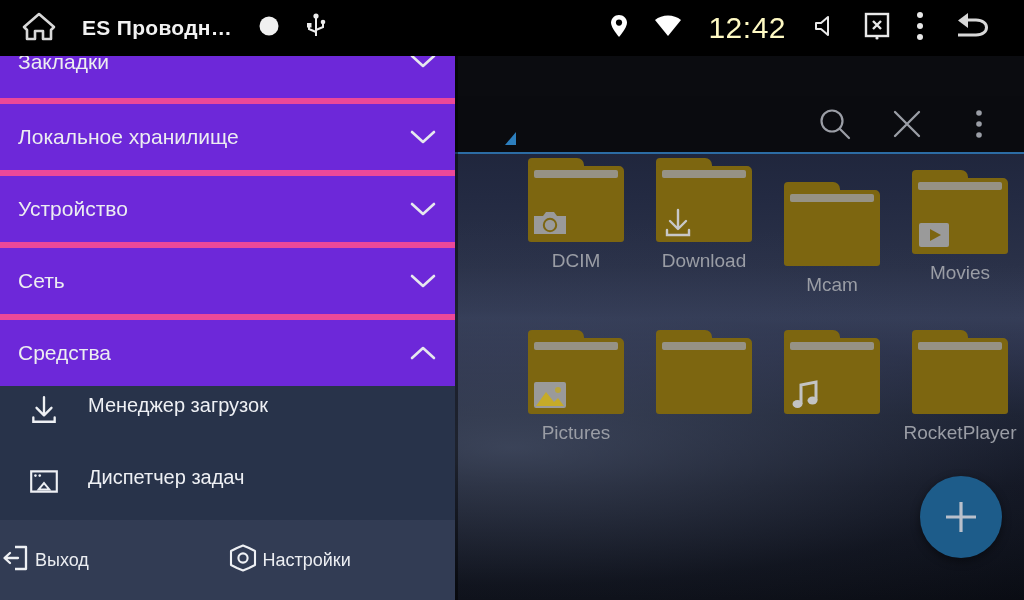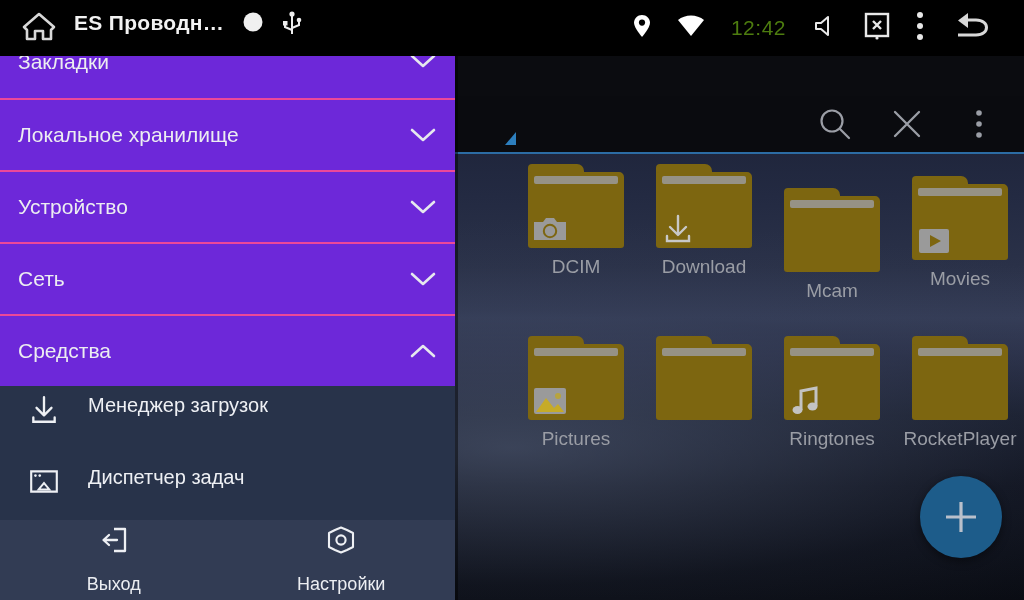--- a/index.html
+++ b/index.html
@@ -9,27 +9,27 @@
     font-family:"Liberation Sans", sans-serif;
     -webkit-font-smoothing:antialiased;
   }
   #screen { position:relative; width:1024px; height:600px; overflow:hidden; }
 
   
   #statusbar {
     position:absolute; left:0; top:0; width:1024px; height:56px;
     background:#000; display:flex; align-items:center; z-index:60;
   }
-  .sb-left { display:flex; gap:18px; padding-left:22px; }
+  .sb-left { display:flex; align-items:center; gap:26px; padding-left:22px; }
   .sb-right { display:flex; align-items:center; gap:26px; margin-left:auto; padding-right:22px; }
   .sb-title {
     color:#f2f2f2; font-size:21px; font-weight:bold; letter-spacing:.3px;
     white-space:nowrap;
   }
-  .sb-clock { color:#4d7c0f; font-size:21px; letter-spacing:.5px; }
+  .sb-clock { color:#fef9c3; font-size:30px; letter-spacing:.5px; }
   .sb-ico { display:block; }
 
   
   #content { position:absolute; left:0; top:56px; width:1024px; height:544px; overflow:hidden; }
   #wallpaper {
     position:absolute; inset:0;
     background:
       radial-gradient(120% 60% at 50% 72%, rgba(92,104,132,.55) 0%, rgba(60,70,96,.18) 42%, rgba(0,0,0,0) 70%),
       linear-gradient(180deg,
         #1b2033 0px, #1d2338 60px, #232a42 140px, #2a3148 210px,
@@ -53,21 +53,21 @@
   #tab-indicator {
     position:absolute; left:505px; top:76px; width:0; height:0;
     border-left:11px solid transparent; border-bottom:13px solid #2d7fbe;
   }
   #divider {
     position:absolute; left:0; top:96px; width:1024px; height:2px; background:#2c6ca4;
   }
 
   
   #grid {
-    position:absolute; left:0; top:98px; width:1024px; height:446px;
+    position:absolute; left:0; top:92px; width:1024px; height:446px;
     display:grid; grid-template-columns:repeat(8, 128px);
     grid-auto-rows:172px; align-content:start;
   }
   .cell { display:flex; flex-direction:column; align-items:center; padding-top:10px; }
   .folder { position:relative; width:96px; height:84px; }
   .folder .tabtop {
     position:absolute; left:0; top:0; width:56px; height:13px;
     background:#7d6610; border-radius:4px 7px 0 0;
   }
   .folder .body {
@@ -98,38 +98,38 @@
 
   
   #drawer {
     position:absolute; left:0; top:56px; width:455px; height:544px;
     background:#2a334b; z-index:40; overflow:hidden;
   }
   .sec {
     position:relative; height:72px; background:#6d28d9;
     display:flex; align-items:center; padding:0 18px;
   }
-  .sec + .sec { border-top:2px solid #ec4899; }
+  .sec + .sec { border-top:6px solid #ec4899; }
   .sec-label { color:#ecedf1; font-size:21px; }
   .sec-chev { margin-left:auto; display:flex; align-items:center; }
   .sec.first { height:42px; align-items:flex-start; }
   .sec.first .sec-label { position:relative; top:-6px; }
   .sec.first .sec-chev { position:relative; top:-4px; }
   #subgroup { background:#28334a; padding-top:8px; }
   .sub {
     height:72px; display:flex; align-items:flex-start; gap:28px; padding:0 28px;
   }
   .sub-label { color:#eef0f4; font-size:20px; }
 
   #bottombar {
     position:absolute; left:0; bottom:0; width:455px; height:80px;
     background:#323c54; display:flex; align-items:center; z-index:45;
   }
   .bb-item {
-    flex:1; display:flex; flex-direction:column; align-items:center; gap:15px;
+    flex:1; display:flex; flex-direction:row; align-items:center; gap:5px;
   }
   .bb-label { color:#eceef2; font-size:18px; }
   #drawer-edge {
     position:absolute; left:455px; top:56px; width:3px; height:544px;
     background:rgba(0,0,0,.45); z-index:41;
   }
 </style>
 </head>
 <body>
 
@@ -332,21 +332,20 @@
             <div class="body"></div>
             <div class="strip"></div>
        <div class="badge">
               <svg width="34" height="34" viewBox="0 0 34 34">
                 <path d="M12 26 L12 7 L27 4 L27 22" fill="none" stroke="#c3c3c3" stroke-width="3"></path>
                 <ellipse cx="8.5" cy="26" rx="5" ry="4" fill="#c3c3c3"></ellipse>
                 <ellipse cx="23.5" cy="22.5" rx="5" ry="4" fill="#c3c3c3"></ellipse>
               </svg>
             </div>
      </div>
-     <div class="fname">Ringtones</div>
         </div>
         <div class="cell" style="grid-area: 2 / 8;">
           <div class="folder">
        <div class="tabtop"></div>
             <div class="body"></div>
             <div class="strip"></div>
 
      </div>
      <div class="fname">RocketPlayer</div>
         </div>

